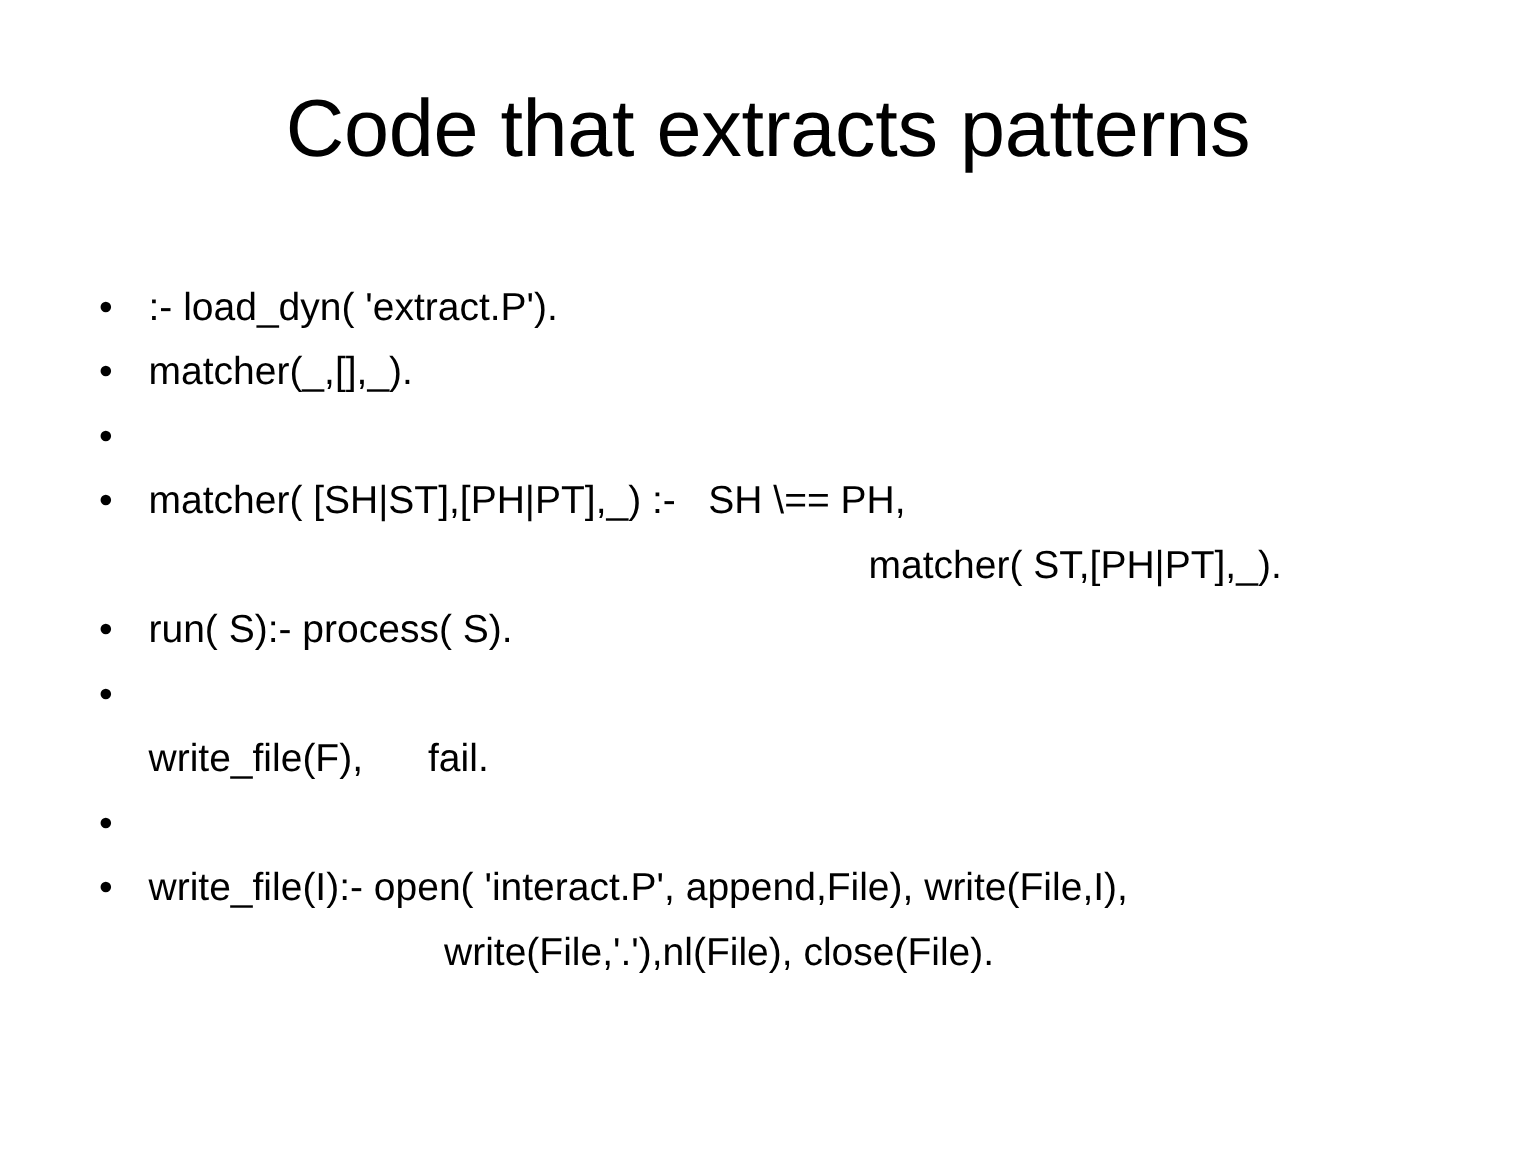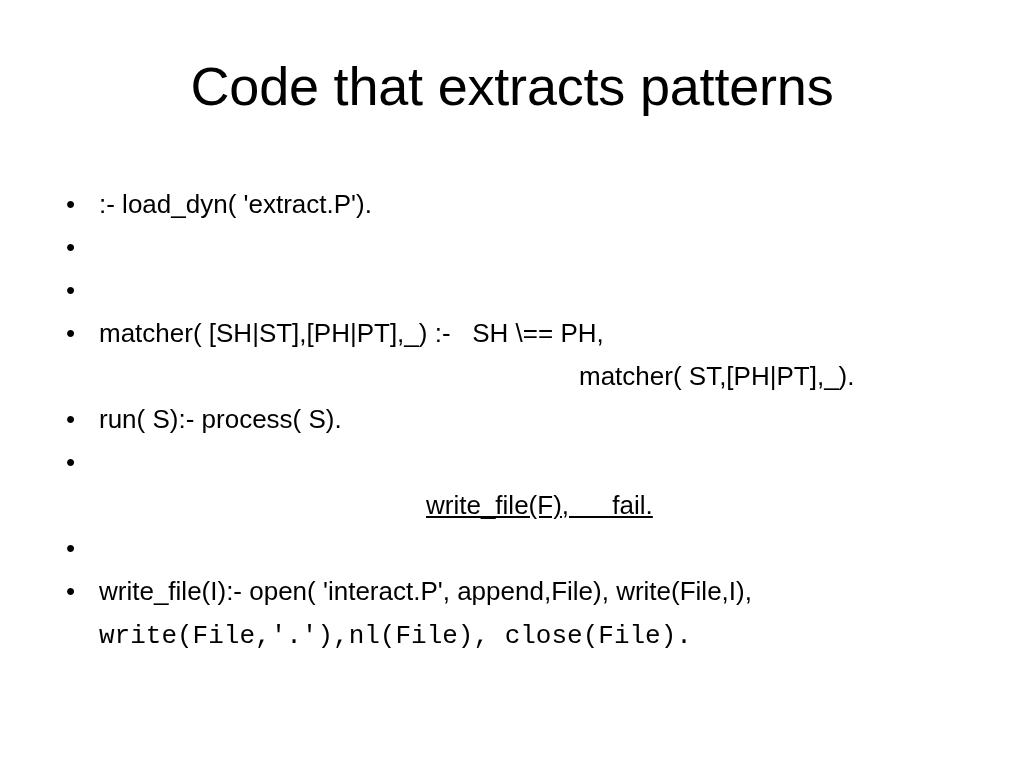--- a/index.html
+++ b/index.html
@@ -70,25 +70,25 @@
 </style>
 </head>
 <body>
 
 <div class="slide">
 
   <div class="slide-title">Code that extracts patterns</div>
 
   <div class="body-block">
       <div class="line bulleted"><span class="bullet-dot">•</span><span class="line-text">:- load_dyn( 'extract.P').</span></div>
-      <div class="line bulleted"><span class="bullet-dot">•</span></div>
+      <div class="line bulleted"><span class="bullet-dot">•</span><span class="line-text">matcher(_,[],_).</span></div>
       <div class="line bulleted"><span class="bullet-dot">•</span></div>
       <div class="line bulleted"><span class="bullet-dot">•</span><span class="line-text">matcher( [SH|ST],[PH|PT],_) :-   SH \== PH,</span></div>
       <div class="line cont"><span class="line-text" style="margin-left: 480px;">matcher( ST,[PH|PT],_).</span></div>
       <div class="line bulleted"><span class="bullet-dot">•</span><span class="line-text">run( S):- process( S).</span></div>
       <div class="line bulleted"><span class="bullet-dot">•</span></div>
-      <div class="line cont"><span class="line-text" style="margin-left: 327px; text-decoration: underline;">write_file(F),      fail.</span></div>
+      <div class="line cont"><span class="line-text" style="">write_file(F),      fail.</span></div>
       <div class="line bulleted"><span class="bullet-dot">•</span></div>
       <div class="line bulleted"><span class="bullet-dot">•</span><span class="line-text">write_file(I):- open( 'interact.P', append,File), write(File,I),</span></div>
-      <div class="line cont"><span class="line-text" style=" font-family: Liberation Mono, monospace;">write(File,'.'),nl(File), close(File).</span></div>
+      <div class="line cont"><span class="line-text" style="margin-left: 197px;">write(File,'.'),nl(File), close(File).</span></div>
     </div>
 
 </div>
 
 </body></html>

